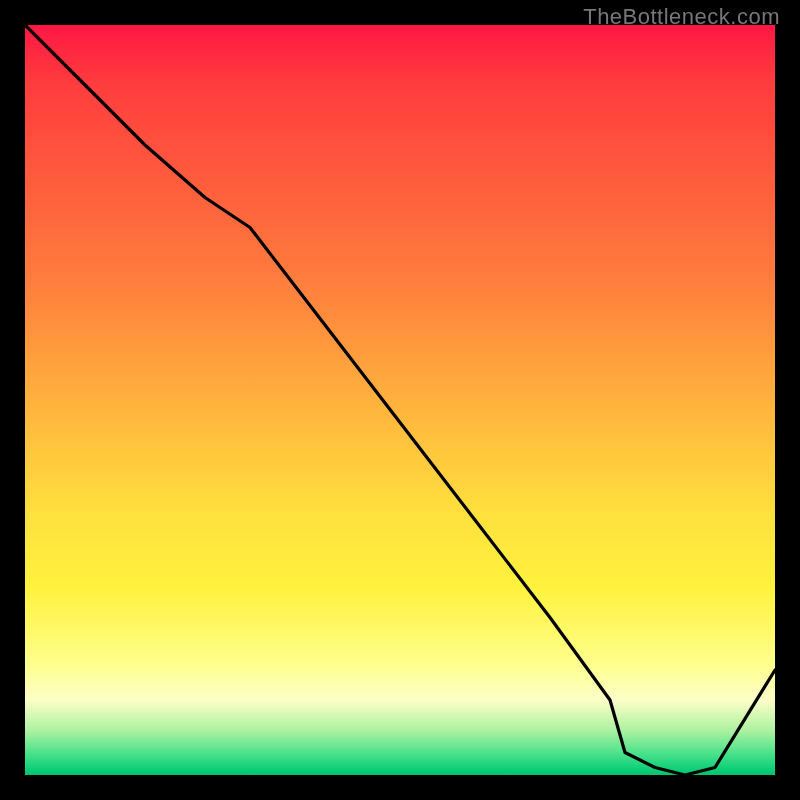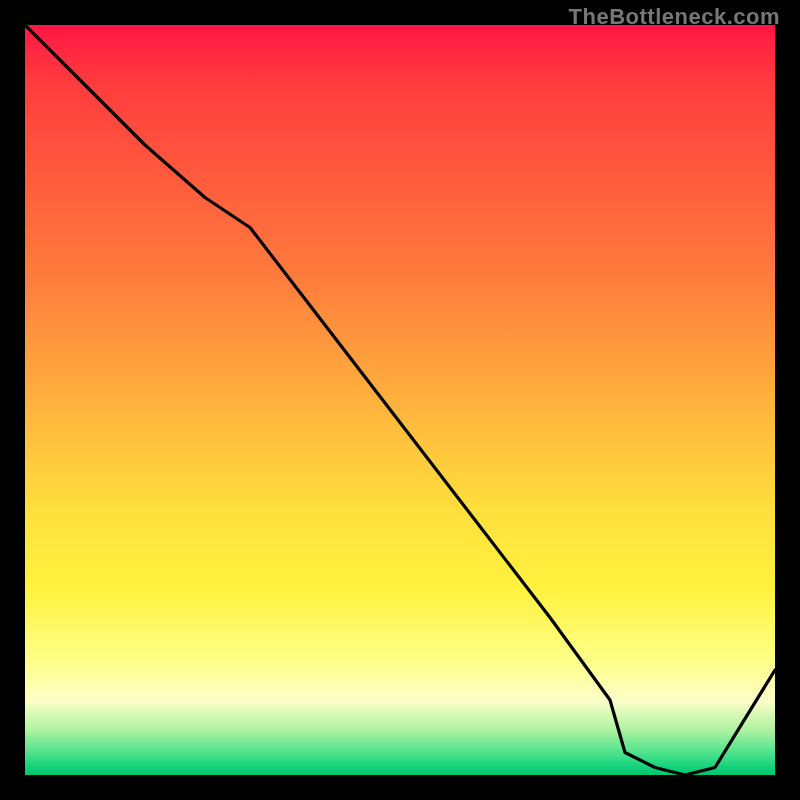--- a/index.html
+++ b/index.html
@@ -9,21 +9,21 @@
     width: 800px;
     height: 800px;
     background: #000;
   }
   .watermark {
     position: absolute;
     top: 4px;
     right: 20px;
     font-family: Arial, Helvetica, sans-serif;
     font-size: 22px;
-    font-weight: 700;
+    font-weight: 400;
     color: #777;
     letter-spacing: 0.5px;
     text-align: center;
   }
   .plot {
     position: absolute;
     left: 25px;
     top: 25px;
     width: 750px;
     height: 750px;

